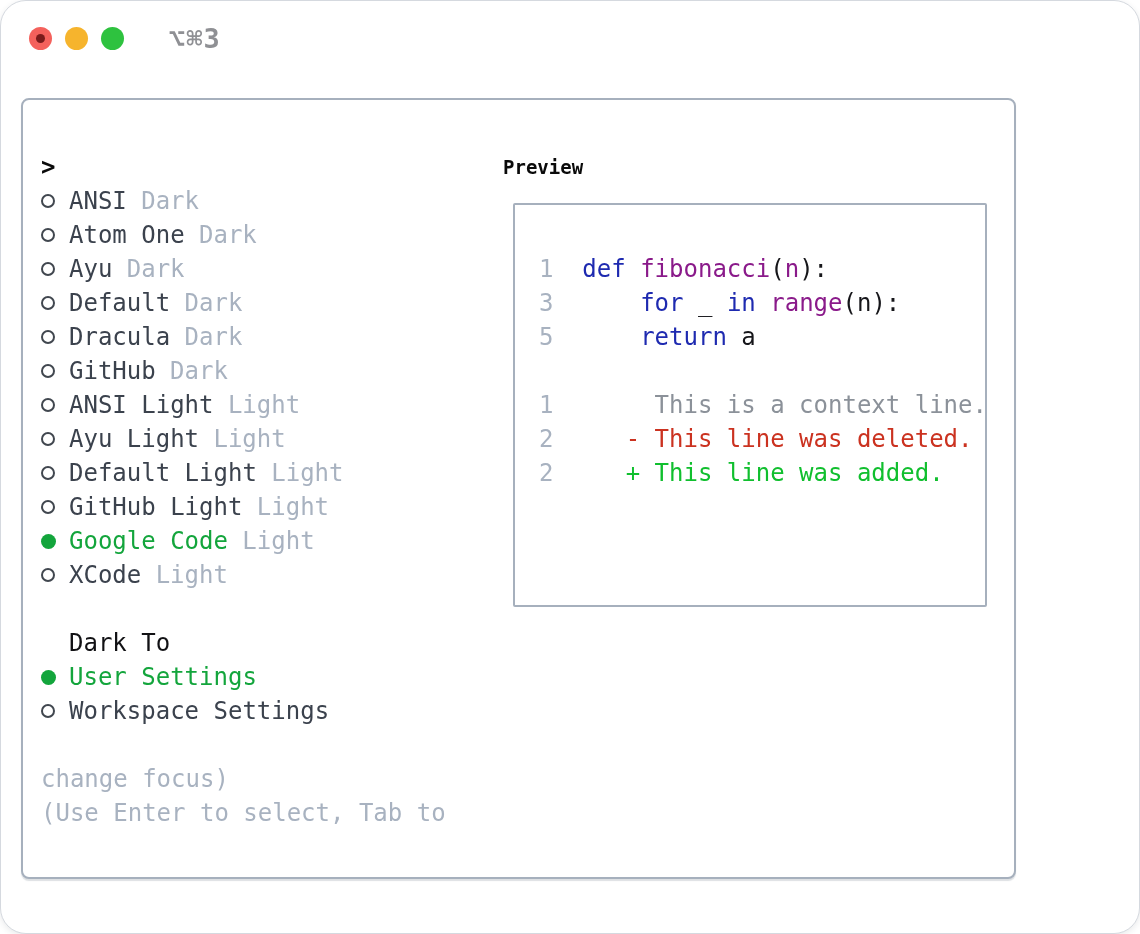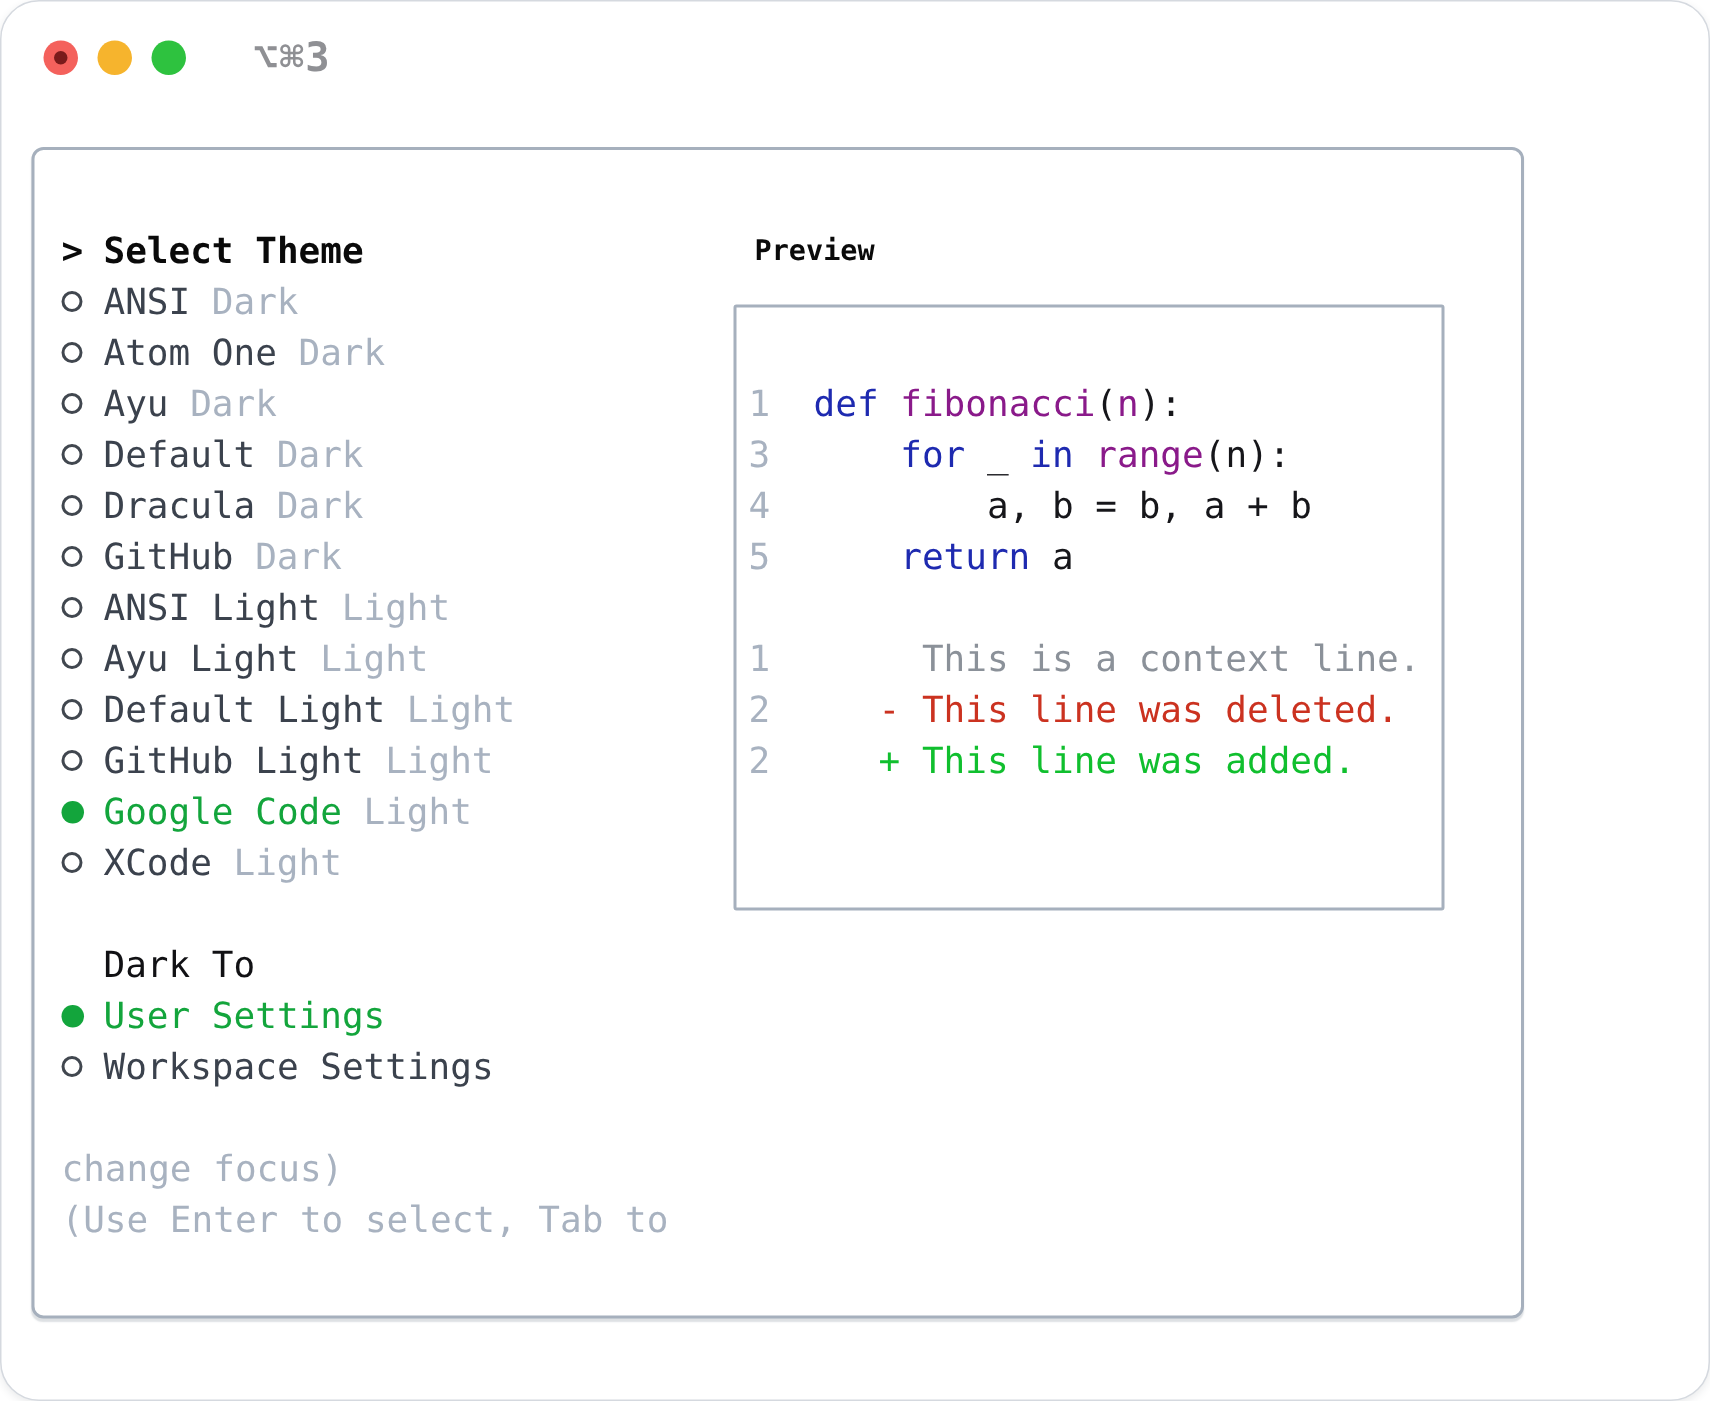--- a/index.html
+++ b/index.html
@@ -124,27 +124,27 @@
     position: absolute;
     left: 480px; top: 50px;
     height: 34px;
     line-height: 34px;
     font-size: 19px;
     font-weight: bold;
     color: #0a0a0a;
   }
   .preview-box {
     position: absolute;
-    left: 466px; top: 103px;
+    left: 490px; top: 103px;
     width: 474px; height: 404px;
     box-sizing: border-box;
     border: 2px solid #a6b0bd;
     border-radius: 2px;
     background: #ffffff;
-    padding: 47px 0 0 8px;
+    padding: 47px 0 0 24px;
     overflow: hidden;
   }
   .code-line {
     height: 34px;
     line-height: 34px;
     font-size: 24px;
     white-space: pre;
   }
   .tk-num { color: var(--c-line_number); }
   .tk-kw  { color: var(--c-keyword); }
@@ -169,21 +169,20 @@
     <div class="shortcut">⌥⌘3</div>
   </div>
 
   <div class="panel">
 
     <div class="left-col">
       <div class="row">
         <span class="marker-col">
           <span class="caret">&gt;</span>
         </span>
-        <span class="hdr-label">Select Theme</span>
       </div>
 
       <div id="theme-list">
           <div class="row"><span class="marker-col"><span class="radio"></span></span><span class="t-name">ANSI</span><span class="t-variant">Dark</span></div>
           <div class="row"><span class="marker-col"><span class="radio"></span></span><span class="t-name">Atom One</span><span class="t-variant">Dark</span></div>
           <div class="row"><span class="marker-col"><span class="radio"></span></span><span class="t-name">Ayu</span><span class="t-variant">Dark</span></div>
           <div class="row"><span class="marker-col"><span class="radio"></span></span><span class="t-name">Default</span><span class="t-variant">Dark</span></div>
           <div class="row"><span class="marker-col"><span class="radio"></span></span><span class="t-name">Dracula</span><span class="t-variant">Dark</span></div>
           <div class="row"><span class="marker-col"><span class="radio"></span></span><span class="t-name">GitHub</span><span class="t-variant">Dark</span></div>
           <div class="row"><span class="marker-col"><span class="radio"></span></span><span class="t-name">ANSI Light</span><span class="t-variant">Light</span></div>
@@ -210,21 +209,20 @@
 
       <div class="help-line">change focus)</div>
       <div class="help-line">(Use Enter to select, Tab to</div>
     </div>
 
     <div class="preview-title">Preview</div>
 
     <div class="preview-box" id="preview-box">
         <div class="code-line"><span class="tk-num">1  </span><span class="tk-kw">def</span><span class="tk-pl"> </span><span class="tk-fn">fibonacci</span><span class="tk-pl">(</span><span class="tk-fn">n</span><span class="tk-pl">):</span></div>
         <div class="code-line"><span class="tk-num">3  </span><span class="tk-pl">    </span><span class="tk-kw">for</span><span class="tk-pl"> _ </span><span class="tk-kw">in</span><span class="tk-pl"> </span><span class="tk-fn">range</span><span class="tk-pl">(n):</span></div>
-        <div class="code-line"><span class="tk-num">4  </span><span class="tk-pl">        a, b = b, a + b</span></div>
         <div class="code-line"><span class="tk-num">5  </span><span class="tk-pl">    </span><span class="tk-kw">return</span><span class="tk-pl"> a</span></div>
         <div class="code-line"></div>
         <div class="code-line"><span class="tk-num">1  </span><span class="tk-ctx">     This is a context line.</span></div>
         <div class="code-line"><span class="tk-num">2  </span><span class="tk-del">   - This line was deleted.</span></div>
         <div class="code-line"><span class="tk-num">2  </span><span class="tk-add">   + This line was added.</span></div>
       </div>
 
   </div>
 </div>
 

